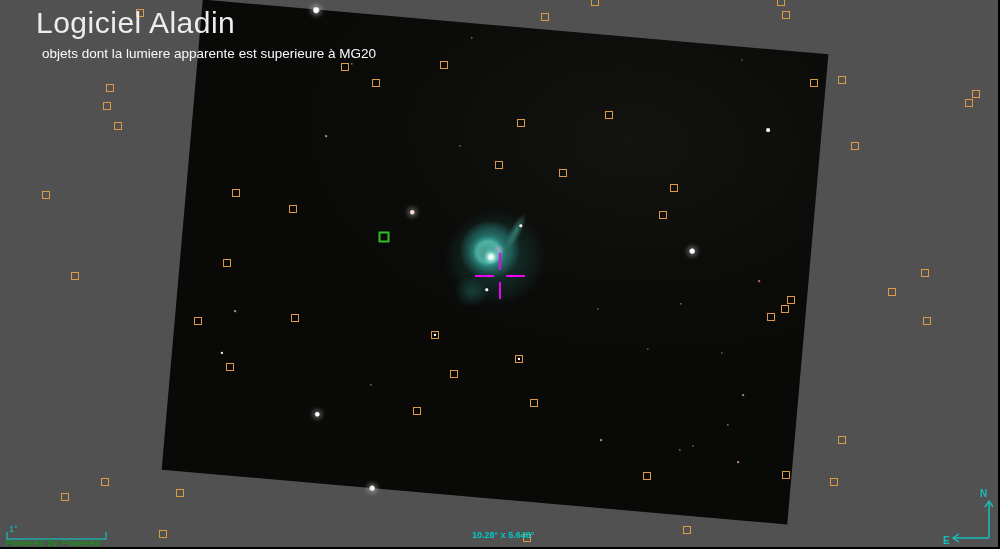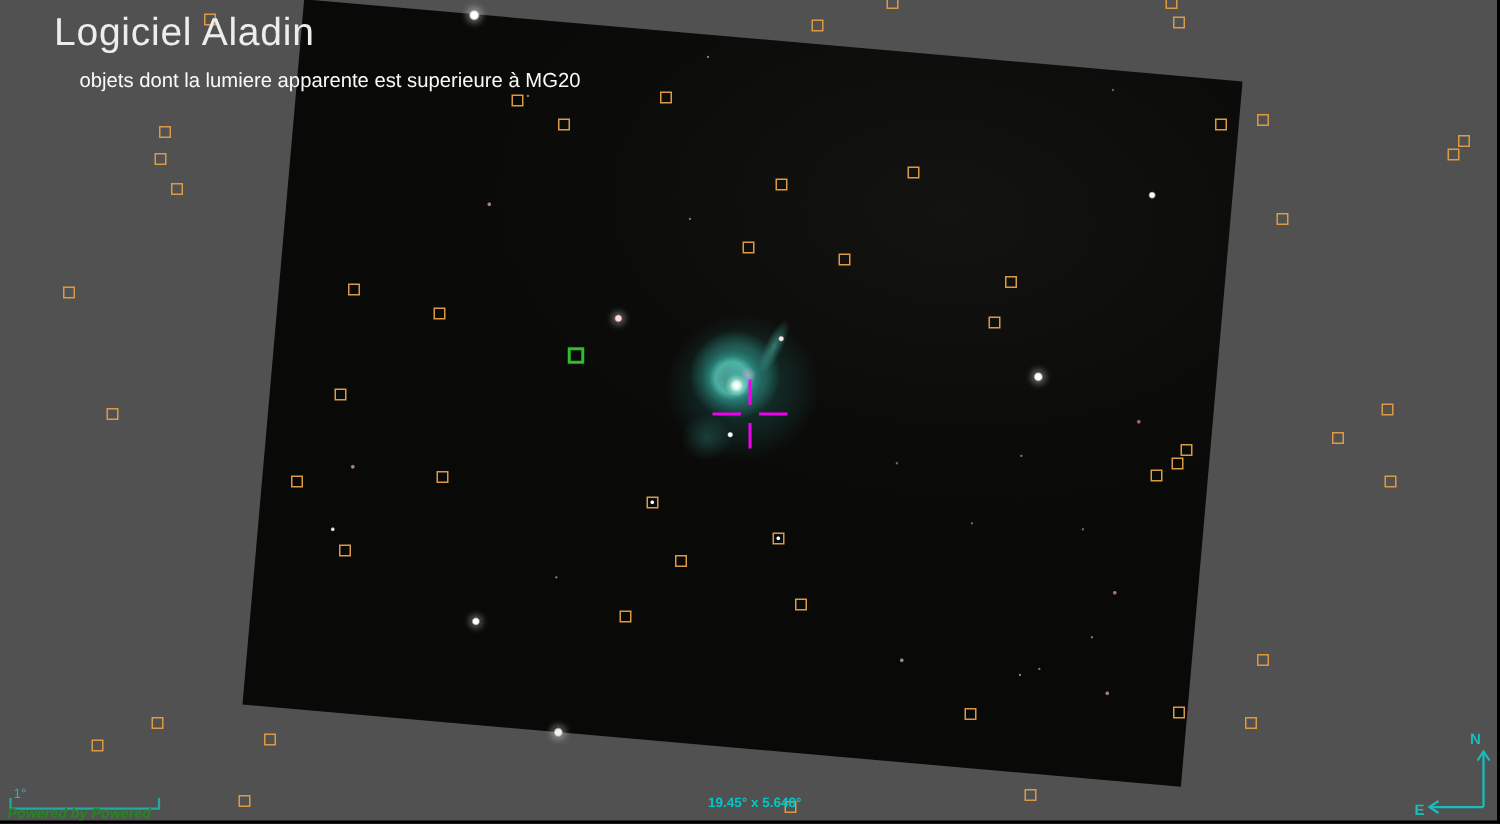--- a/index.html
+++ b/index.html
@@ -44,22 +44,22 @@
   }
   .selected-marker{
     position:absolute;width:11px;height:11px;box-sizing:border-box;
     border:2px solid var(--selected-color);transform:translate(-50%,-50%);
   }
   
   .reticle-arm{position:absolute;background:var(--reticle-color);}
   
   .plane-strip{position:absolute;left:0;top:0;width:208px;height:13px;background:#1c1c1c;}
   .plane-label{position:absolute;left:4px;top:0px;font-size:10px;font-weight:bold;color:var(--label-color);white-space:nowrap;}
-  .title{position:absolute;left:36px;top:6px;font-size:26px;color:#ededed;letter-spacing:.5px;white-space:nowrap;}
-  .subtitle{position:absolute;left:42px;top:46px;font-size:13.5px;color:#fafafa;white-space:nowrap;margin-left:11px;}
+  .title{position:absolute;left:36px;top:6px;font-size:30px;color:#ededed;letter-spacing:.5px;white-space:nowrap;}
+  .subtitle{position:absolute;left:42px;top:46px;font-size:13.5px;color:#fafafa;white-space:nowrap;}
   .fov{position:absolute;left:472px;top:530px;font-size:9px;font-weight:bold;color:var(--fov-color);white-space:nowrap;}
   .powered{position:absolute;left:5px;top:537px;font-size:9.5px;font-weight:bold;font-style:italic;color:var(--powered-color);white-space:nowrap;}
   .scale-label{position:absolute;left:9px;top:524px;font-size:9px;color:var(--compass-color);}
   .compass-n{position:absolute;left:980px;top:488px;font-size:10px;font-weight:bold;color:var(--compass-color);}
   .compass-e{position:absolute;left:943px;top:535px;font-size:10px;font-weight:bold;color:var(--compass-color);}
   svg.deco{position:absolute;pointer-events:none;}
 </style>
 </head>
 <body>
 
@@ -174,21 +174,21 @@
 
 
   <div class="title">Logiciel Aladin</div>
   <div class="subtitle">objets dont la lumiere apparente est superieure à MG20</div>
 
   <span class="scale-label">1°</span>
   <svg class="deco" style="left:5px;top:531px;" width="104" height="10" viewBox="0 0 104 10">
     <polyline points="2,1 2,8 101,8 101,1" fill="none" stroke="#1fa9a9" stroke-width="1.5"></polyline>
   </svg>
 
-  <div class="fov">19.45° x 5.648°</div>
+  <div class="fov">10.28° x 5.648°</div>
 
   <div class="powered">Powered by Powered</div>
 
   <span class="compass-n">N</span>
   <span class="compass-e">E</span>
   <svg class="deco" style="left:946px;top:498px;" width="50" height="45" viewBox="0 0 50 45">
     <line x1="43" y1="40" x2="43" y2="4" stroke="#19bdbd" stroke-width="1.5"></line>
     <polyline points="39,9 43,3 47,9" fill="none" stroke="#19bdbd" stroke-width="1.5"></polyline>
     <line x1="43" y1="40" x2="8" y2="40" stroke="#19bdbd" stroke-width="1.5"></line>
     <polyline points="13,36 7,40 13,44" fill="none" stroke="#19bdbd" stroke-width="1.5"></polyline>

